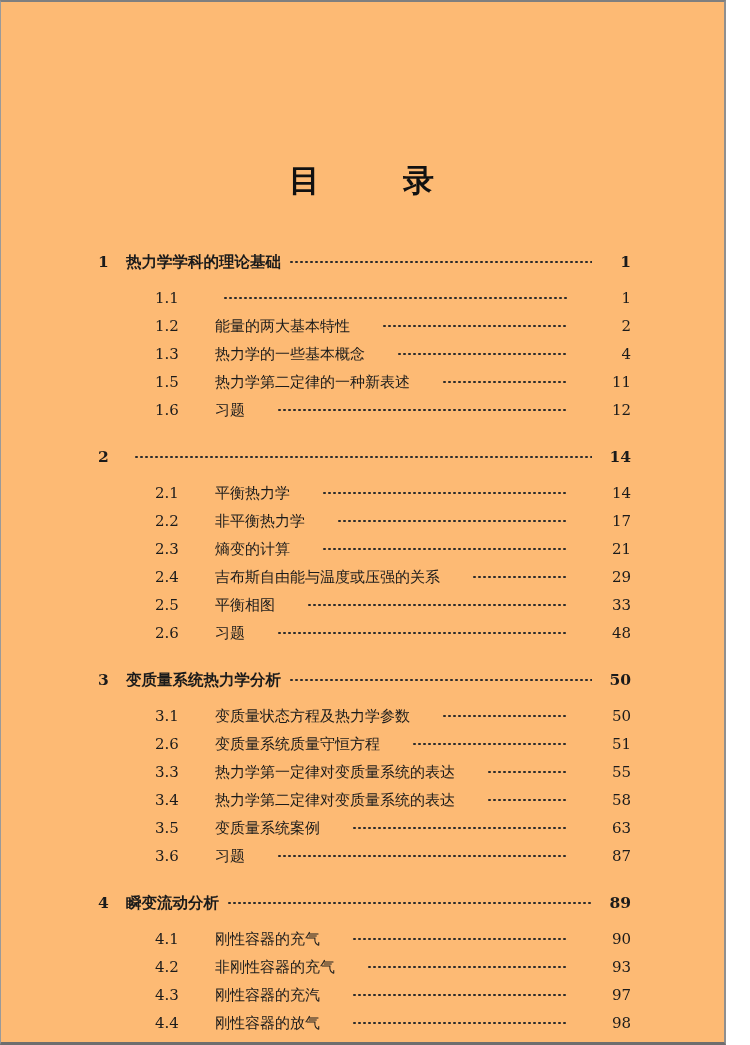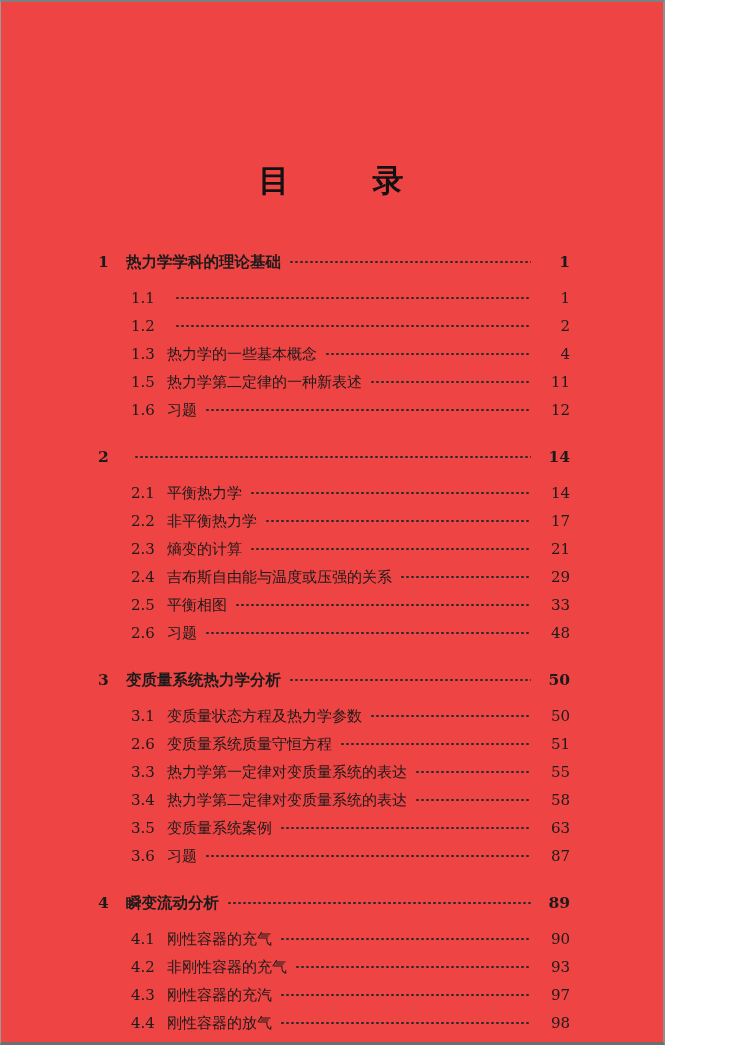--- a/index.html
+++ b/index.html
@@ -3,24 +3,24 @@
 <meta charset="utf-8">
 <style>
   html, body {
     margin: 0;
     padding: 0;
     background: #ffffff;
     font-family: "DejaVu Serif", "Liberation Serif", serif;
   }
   .page {
     position: relative;
-    width: 665px;
+    width: 726px;
     height: 1045px;
     box-sizing: border-box;
-    background: #ef4444;
+    background: #fdba74;
     border-left: 1px solid #9a9a9a;
     border-right: 2px solid #8f8f8f;
     border-top: 2px solid #7f7f7f;
     border-bottom: 3px solid #6e6e6e;
     overflow: hidden;
     color: #1b1b1b;
   }
   .page-title {
     margin-top: 158px;
     text-align: center;
@@ -51,20 +51,21 @@
   .ch-num {
     width: 28px;
     flex: 0 0 auto;
     font-family: "DejaVu Serif", "Liberation Serif", serif;
   }
   .section-row {
     display: flex;
     align-items: center;
     font-size: 15px;
     line-height: 28px;
+    gap: 24px;
   }
   .sec-indent {
     width: 33px;
     flex: 0 0 auto;
   }
   .sec-num {
     width: 36px;
     flex: 0 0 auto;
   }
   .entry-title {
@@ -107,20 +108,21 @@
         </div>
         <div class="section-row">
           <span class="sec-indent"></span>
           <span class="sec-num">1.1</span>
           <span class="leader"></span>
           <span class="page-num">1</span>
         </div>
         <div class="section-row">
           <span class="sec-indent"></span>
           <span class="sec-num">1.2</span>
+          <span class="entry-title">能量的两大基本特性</span>
           <span class="leader"></span>
           <span class="page-num">2</span>
         </div>
         <div class="section-row">
           <span class="sec-indent"></span>
           <span class="sec-num">1.3</span>
           <span class="entry-title">热力学的一些基本概念</span>
           <span class="leader"></span>
           <span class="page-num">4</span>
         </div>

